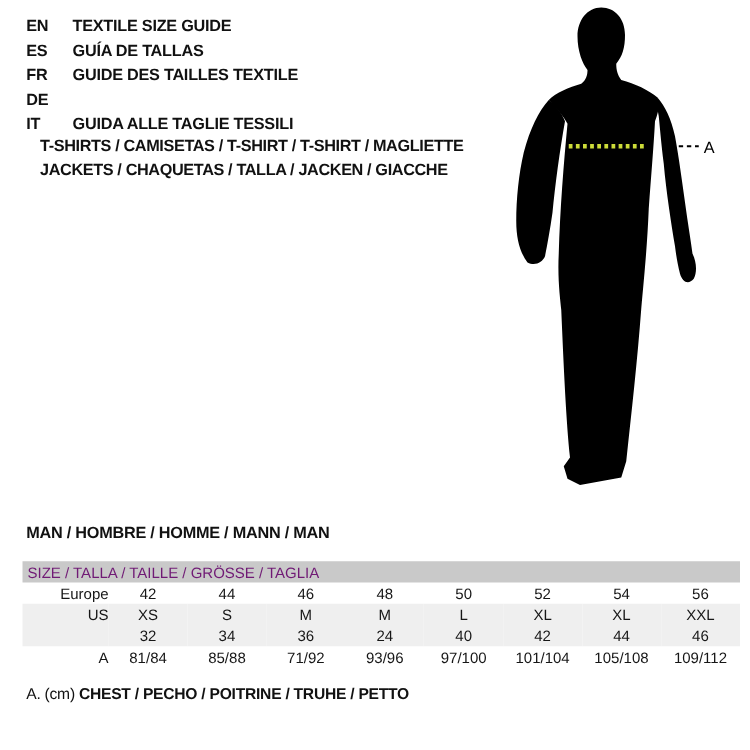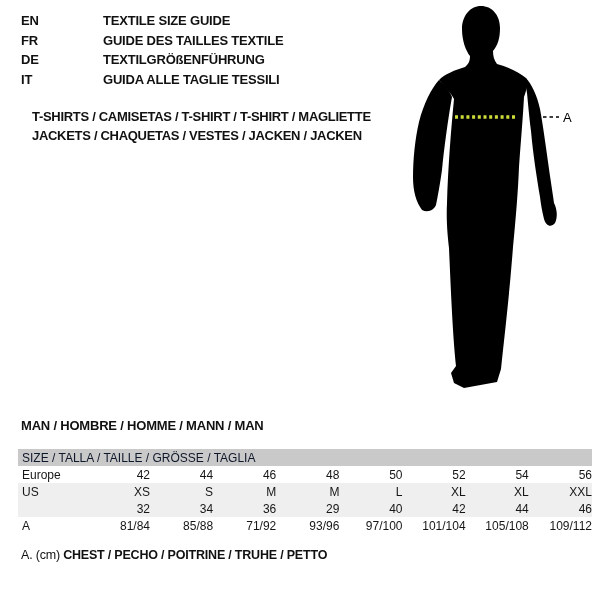--- a/index.html
+++ b/index.html
@@ -4,75 +4,78 @@
 <style>
   html,body{margin:0;padding:0;}
   body{font-family:"Liberation Sans",sans-serif;background:#fff;}
   .canvas{position:relative;width:600px;height:600px;background:#fff;overflow:hidden;
           -webkit-font-smoothing:antialiased;color:#111;}
 
   
   .lang-block{position:absolute;left:21px;top:11px;}
   .lang-row{display:flex;line-height:19.5px;font-size:13px;font-weight:bold;letter-spacing:-0.2px;}
   .lang-code{width:37px;}
-  .lang-label{white-space:nowrap;margin-left:45px;}
+  .lang-label{white-space:nowrap;}
 
   
   .category-block{position:absolute;left:32px;top:107px;font-size:13px;font-weight:bold;
                   line-height:19px;letter-spacing:-0.3px;white-space:nowrap;}
 
   
   .figure-wrap{position:absolute;left:400px;top:0;width:200px;height:395px;}
 
   
   .section-title{position:absolute;left:21px;top:418px;font-size:13px;font-weight:bold;
                  letter-spacing:-0.2px;white-space:nowrap;text-align:right;}
 
   
   :root{--header-bg:#c9c9c9;--stripe-bg:#efefef;}
   .size-table{position:absolute;left:18px;top:449px;width:574px;border-collapse:collapse;
               font-size:12px;color:#161616;}
-  .size-table td{padding:0;height:17px;text-align:right;vertical-align:middle;}
-  .size-table td.rowlabel{text-align:left;padding-left:4px;width:12%;}
+  .size-table td{padding:0;height:17px;text-align:center;vertical-align:middle;}
+  .size-table td.rowlabel{text-align:right;padding-left:4px;width:12%;}
   .size-table tr.head td{background:var(--header-bg);text-align:left;padding-left:4px;
-                         font-size:12px;color:#0f172a;}
+                         font-size:12px;color:#701a75;}
   .size-table tr.stripe td{background:var(--stripe-bg);}
 
   
   .footnote{position:absolute;left:21px;top:548px;font-size:12.5px;letter-spacing:-0.2px;white-space:nowrap;}
   .footnote .fn-prefix{font-weight:normal;}
   .footnote .fn-text{font-weight:bold;}
 </style>
 </head>
 <body>
 
 <div class="canvas">
 
   <div class="lang-block">
     <div class="lang-row">
       <span class="lang-code">EN</span>
       <span class="lang-label">TEXTILE SIZE GUIDE</span>
     </div>
     <div class="lang-row">
+      <span class="lang-code">ES</span>
+      <span class="lang-label">GUÍA DE TALLAS</span>
+    </div>
+    <div class="lang-row">
       <span class="lang-code">FR</span>
       <span class="lang-label">GUIDE DES TAILLES TEXTILE</span>
     </div>
     <div class="lang-row">
       <span class="lang-code">DE</span>
-      <span class="lang-label">TEXTILGRÖßENFÜHRUNG</span>
     </div>
     <div class="lang-row">
       <span class="lang-code">IT</span>
       <span class="lang-label">GUIDA ALLE TAGLIE TESSILI</span>
     </div>
   </div>
 
   <div class="category-block">
     <div>T-SHIRTS / CAMISETAS / T-SHIRT / T-SHIRT / MAGLIETTE</div>
-    <div>JACKETS / CHAQUETAS / VESTES / JACKEN / JACKEN</div>
+    <div>JACKETS / CHAQUETAS / TALLA / JACKEN / GIACCHE</div>
   </div>
 
   <div class="figure-wrap">
     <svg width="200" height="395" viewBox="0 0 200 395" xmlns="http://www.w3.org/2000/svg">
       <g fill="#000000">
         <path d="M81 6 C70 6 62 16 62 29 C62 41 66 51 70 56 C70 60 69 64 65 67
                  C55 70 45 74 39 80 C45 87 51 93 54 99 C51 130 48 168 47 203
                  C46 223 48 238 49 248 C51 295 53 338 56 366 L51 373 L54 383
                  L64 388 L97 382 L101 369 C105 332 110 288 113 247
                  C116 215 118 192 119 167 C121 140 123 116 124 97
@@ -132,21 +135,21 @@
         <td>L</td>
         <td>XL</td>
         <td>XL</td>
         <td>XXL</td>
       </tr>
       <tr class="stripe">
         <td class="rowlabel"></td>
         <td>32</td>
         <td>34</td>
         <td>36</td>
-        <td>29</td>
+        <td>24</td>
         <td>40</td>
         <td>42</td>
         <td>44</td>
         <td>46</td>
       </tr>
       <tr>
         <td class="rowlabel">A</td>
         <td>81/84</td>
         <td>85/88</td>
         <td>71/92</td>

